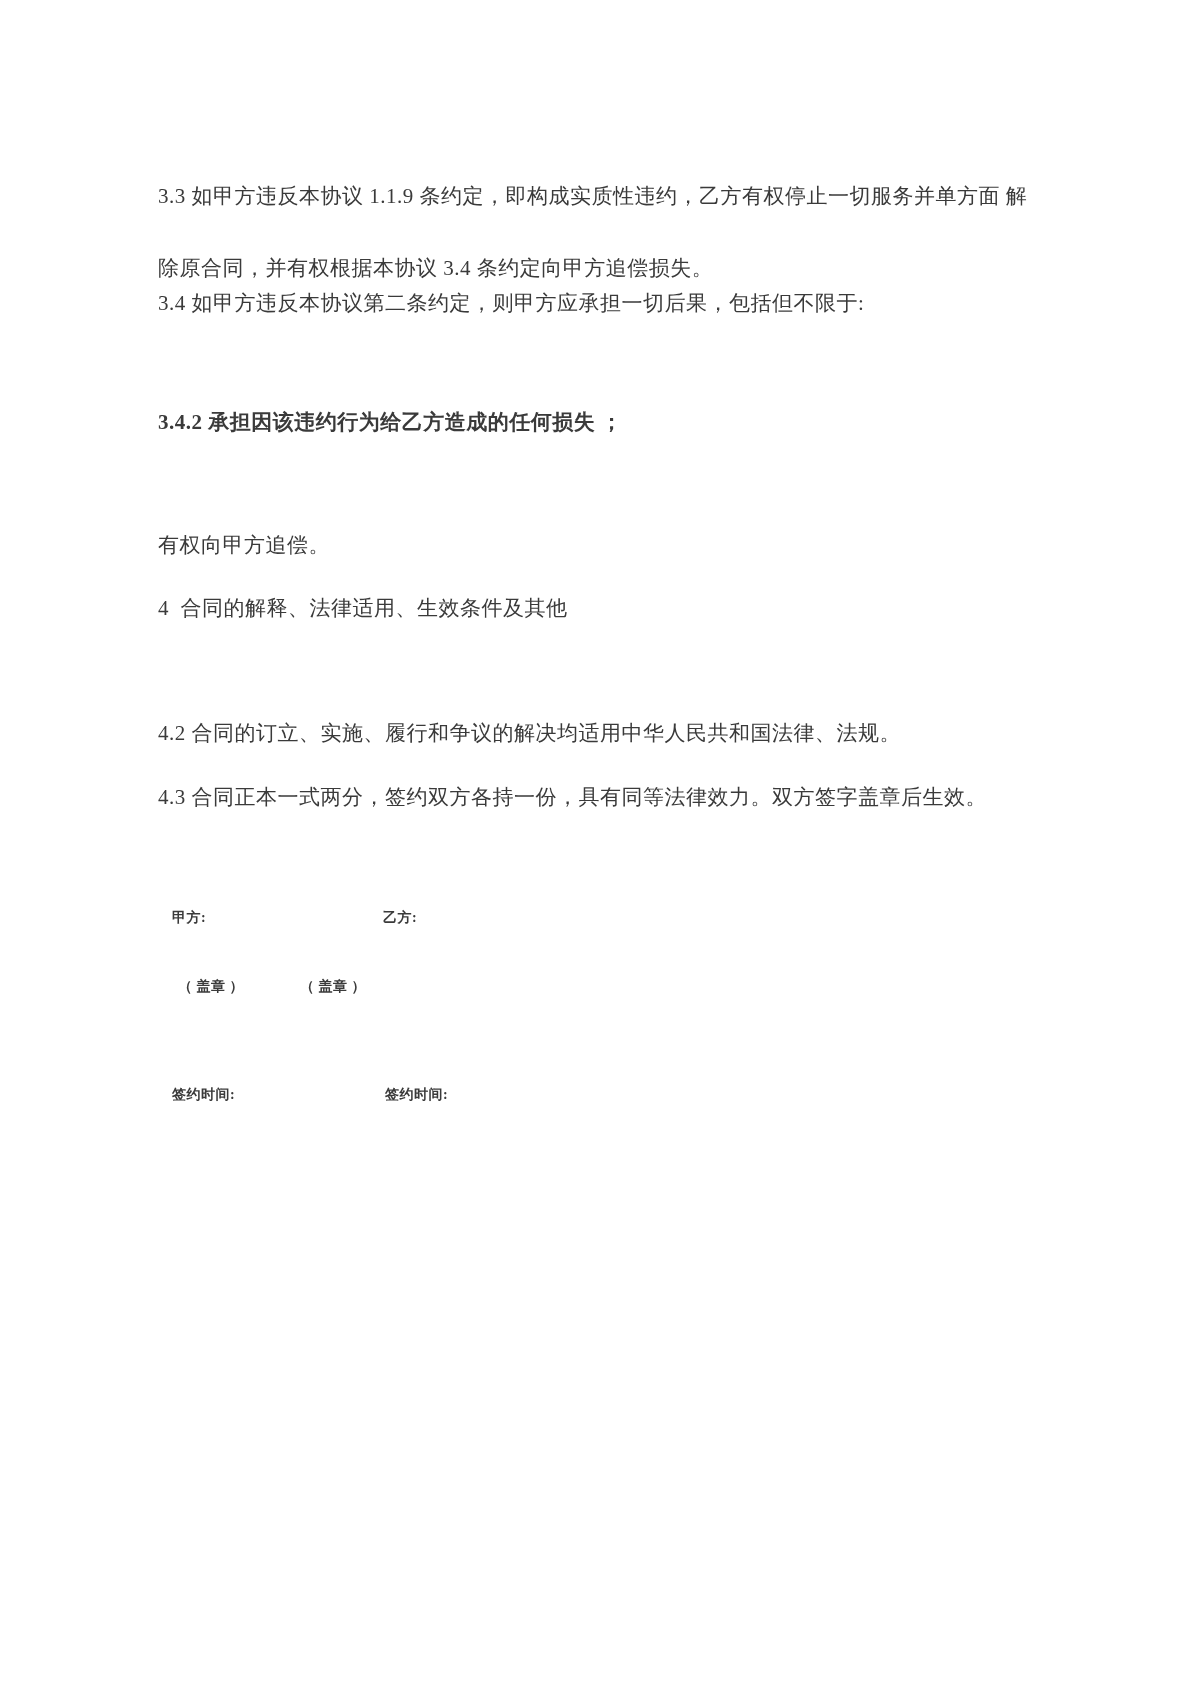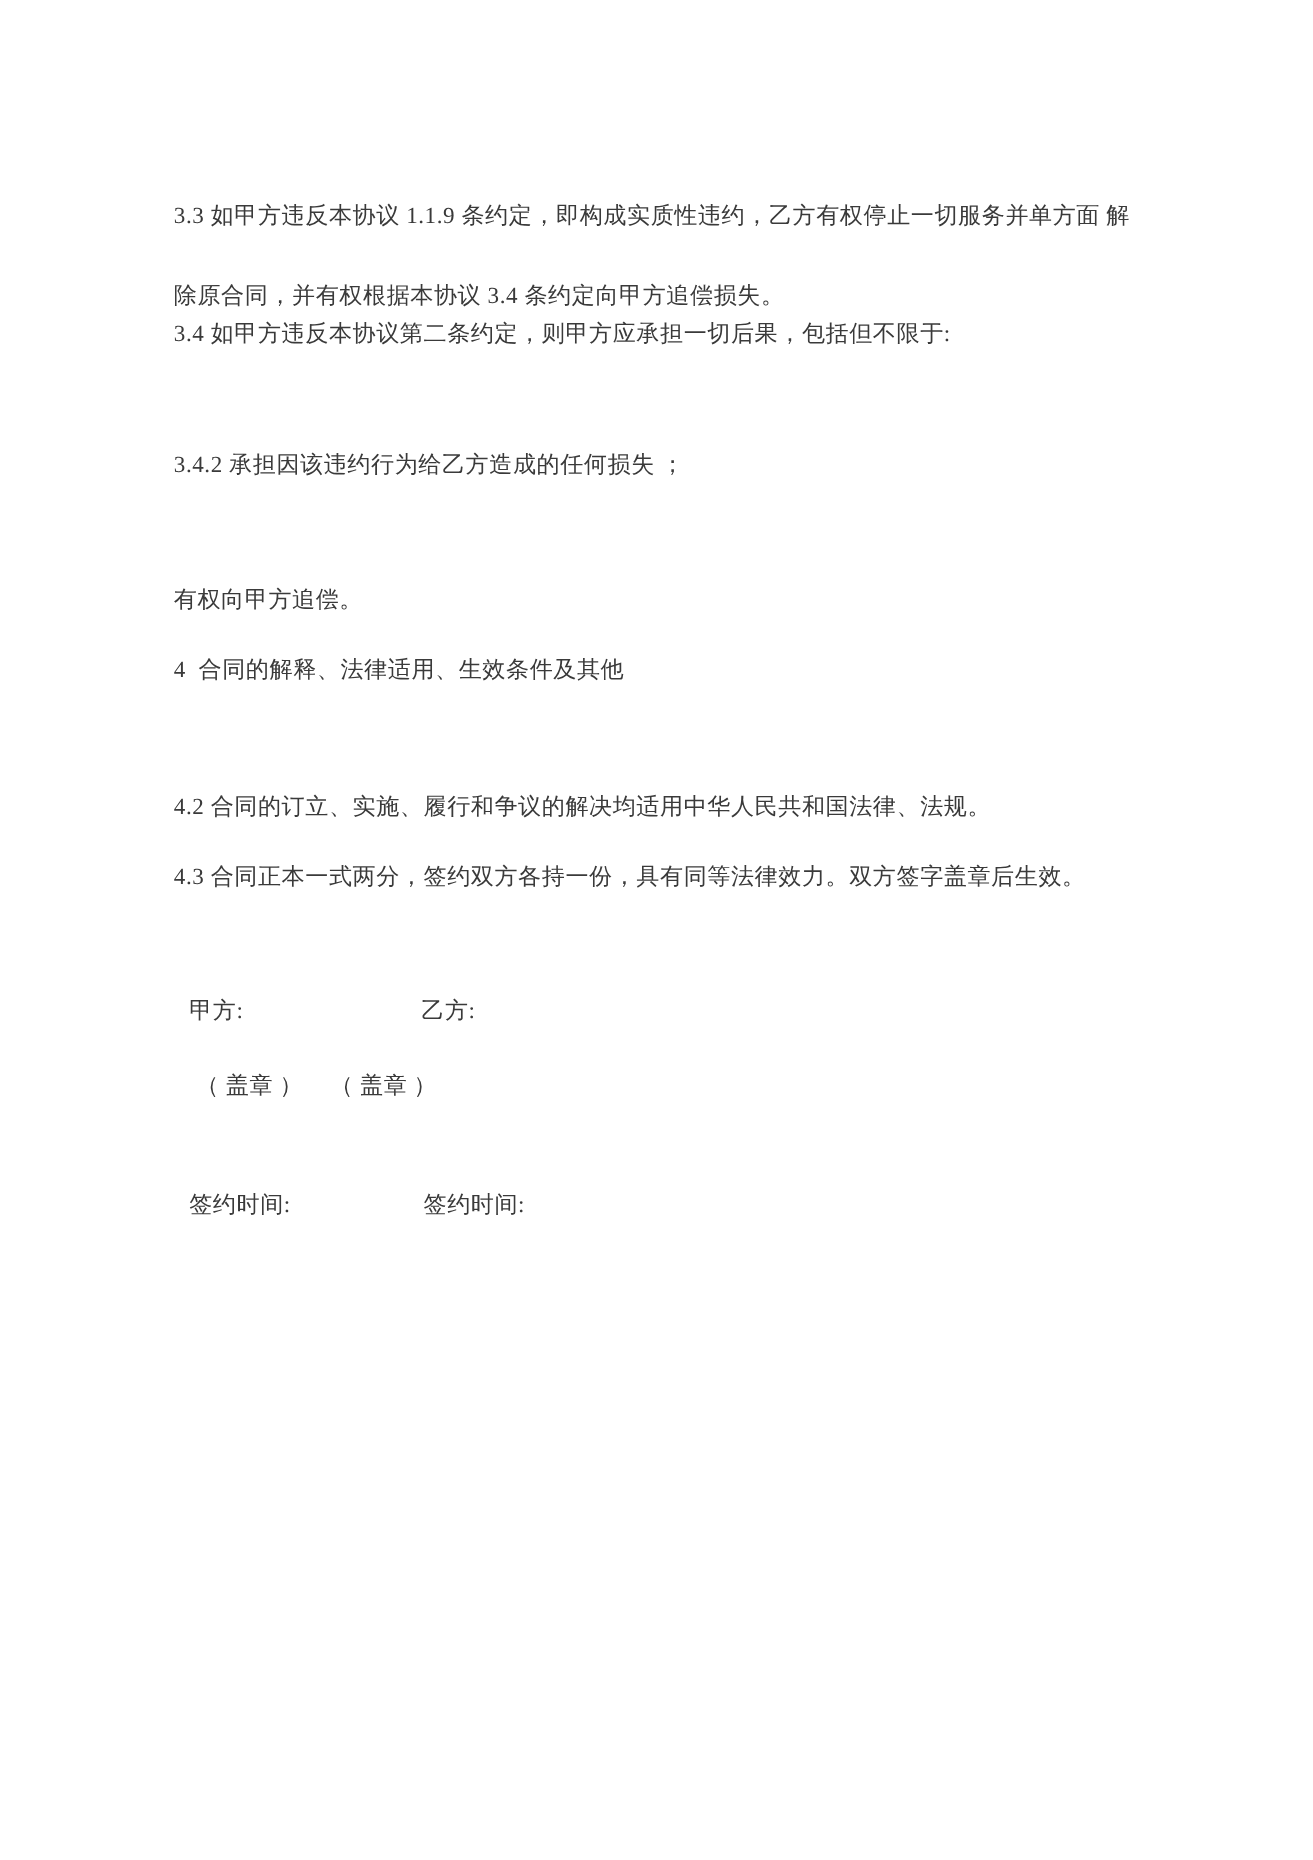--- a/index.html
+++ b/index.html
@@ -19,35 +19,36 @@
   .line {
     position: absolute;
     left: 158px;
     font-size: 21px;
     line-height: 28px;
     letter-spacing: 0.5px;
     white-space: pre;
   }
   .sig {
     position: absolute;
-    font-size: 21px;
+    font-size: 14px;
     line-height: 28px;
     letter-spacing: 0.5px;
     white-space: pre;
+    font-weight: bold;
   }
 </style>
 </head>
 <body>
 
 <div class="page">
 
   <div class="line" style="top:182px;">3.3 如甲方违反本协议 1.1.9 条约定，即构成实质性违约，乙方有权停止一切服务并单方面 解</div>
   <div class="line" style="top:254px;">除原合同，并有权根据本协议 3.4 条约定向甲方追偿损失。</div>
   <div class="line" style="top:289px;">3.4 如甲方违反本协议第二条约定，则甲方应承担一切后果，包括但不限于:</div>
-  <div class="line" style="top:408px;">3.4.2 承担因该违约行为给乙方造成的任何损失 ；</div>
+  <div class="line" style="top:408px;font-weight:bold;">3.4.2 承担因该违约行为给乙方造成的任何损失 ；</div>
   <div class="line" style="top:531px;">有权向甲方追偿。</div>
   <div class="line" style="top:594px;">4  合同的解释、法律适用、生效条件及其他</div>
   <div class="line" style="top:719px;">4.2 合同的订立、实施、履行和争议的解决均适用中华人民共和国法律、法规。</div>
   <div class="line" style="top:783px;">4.3 合同正本一式两分，签约双方各持一份，具有同等法律效力。双方签字盖章后生效。</div>
 
   <div>
     <span class="sig" style="top:904px; left:172px;">甲方:</span>
     <span class="sig" style="top:904px; left:383px;">乙方:</span>
     <span class="sig" style="top:973px; left:178px;">（ 盖章 ）</span>
     <span class="sig" style="top:973px; left:300px;">（ 盖章 ）</span>

